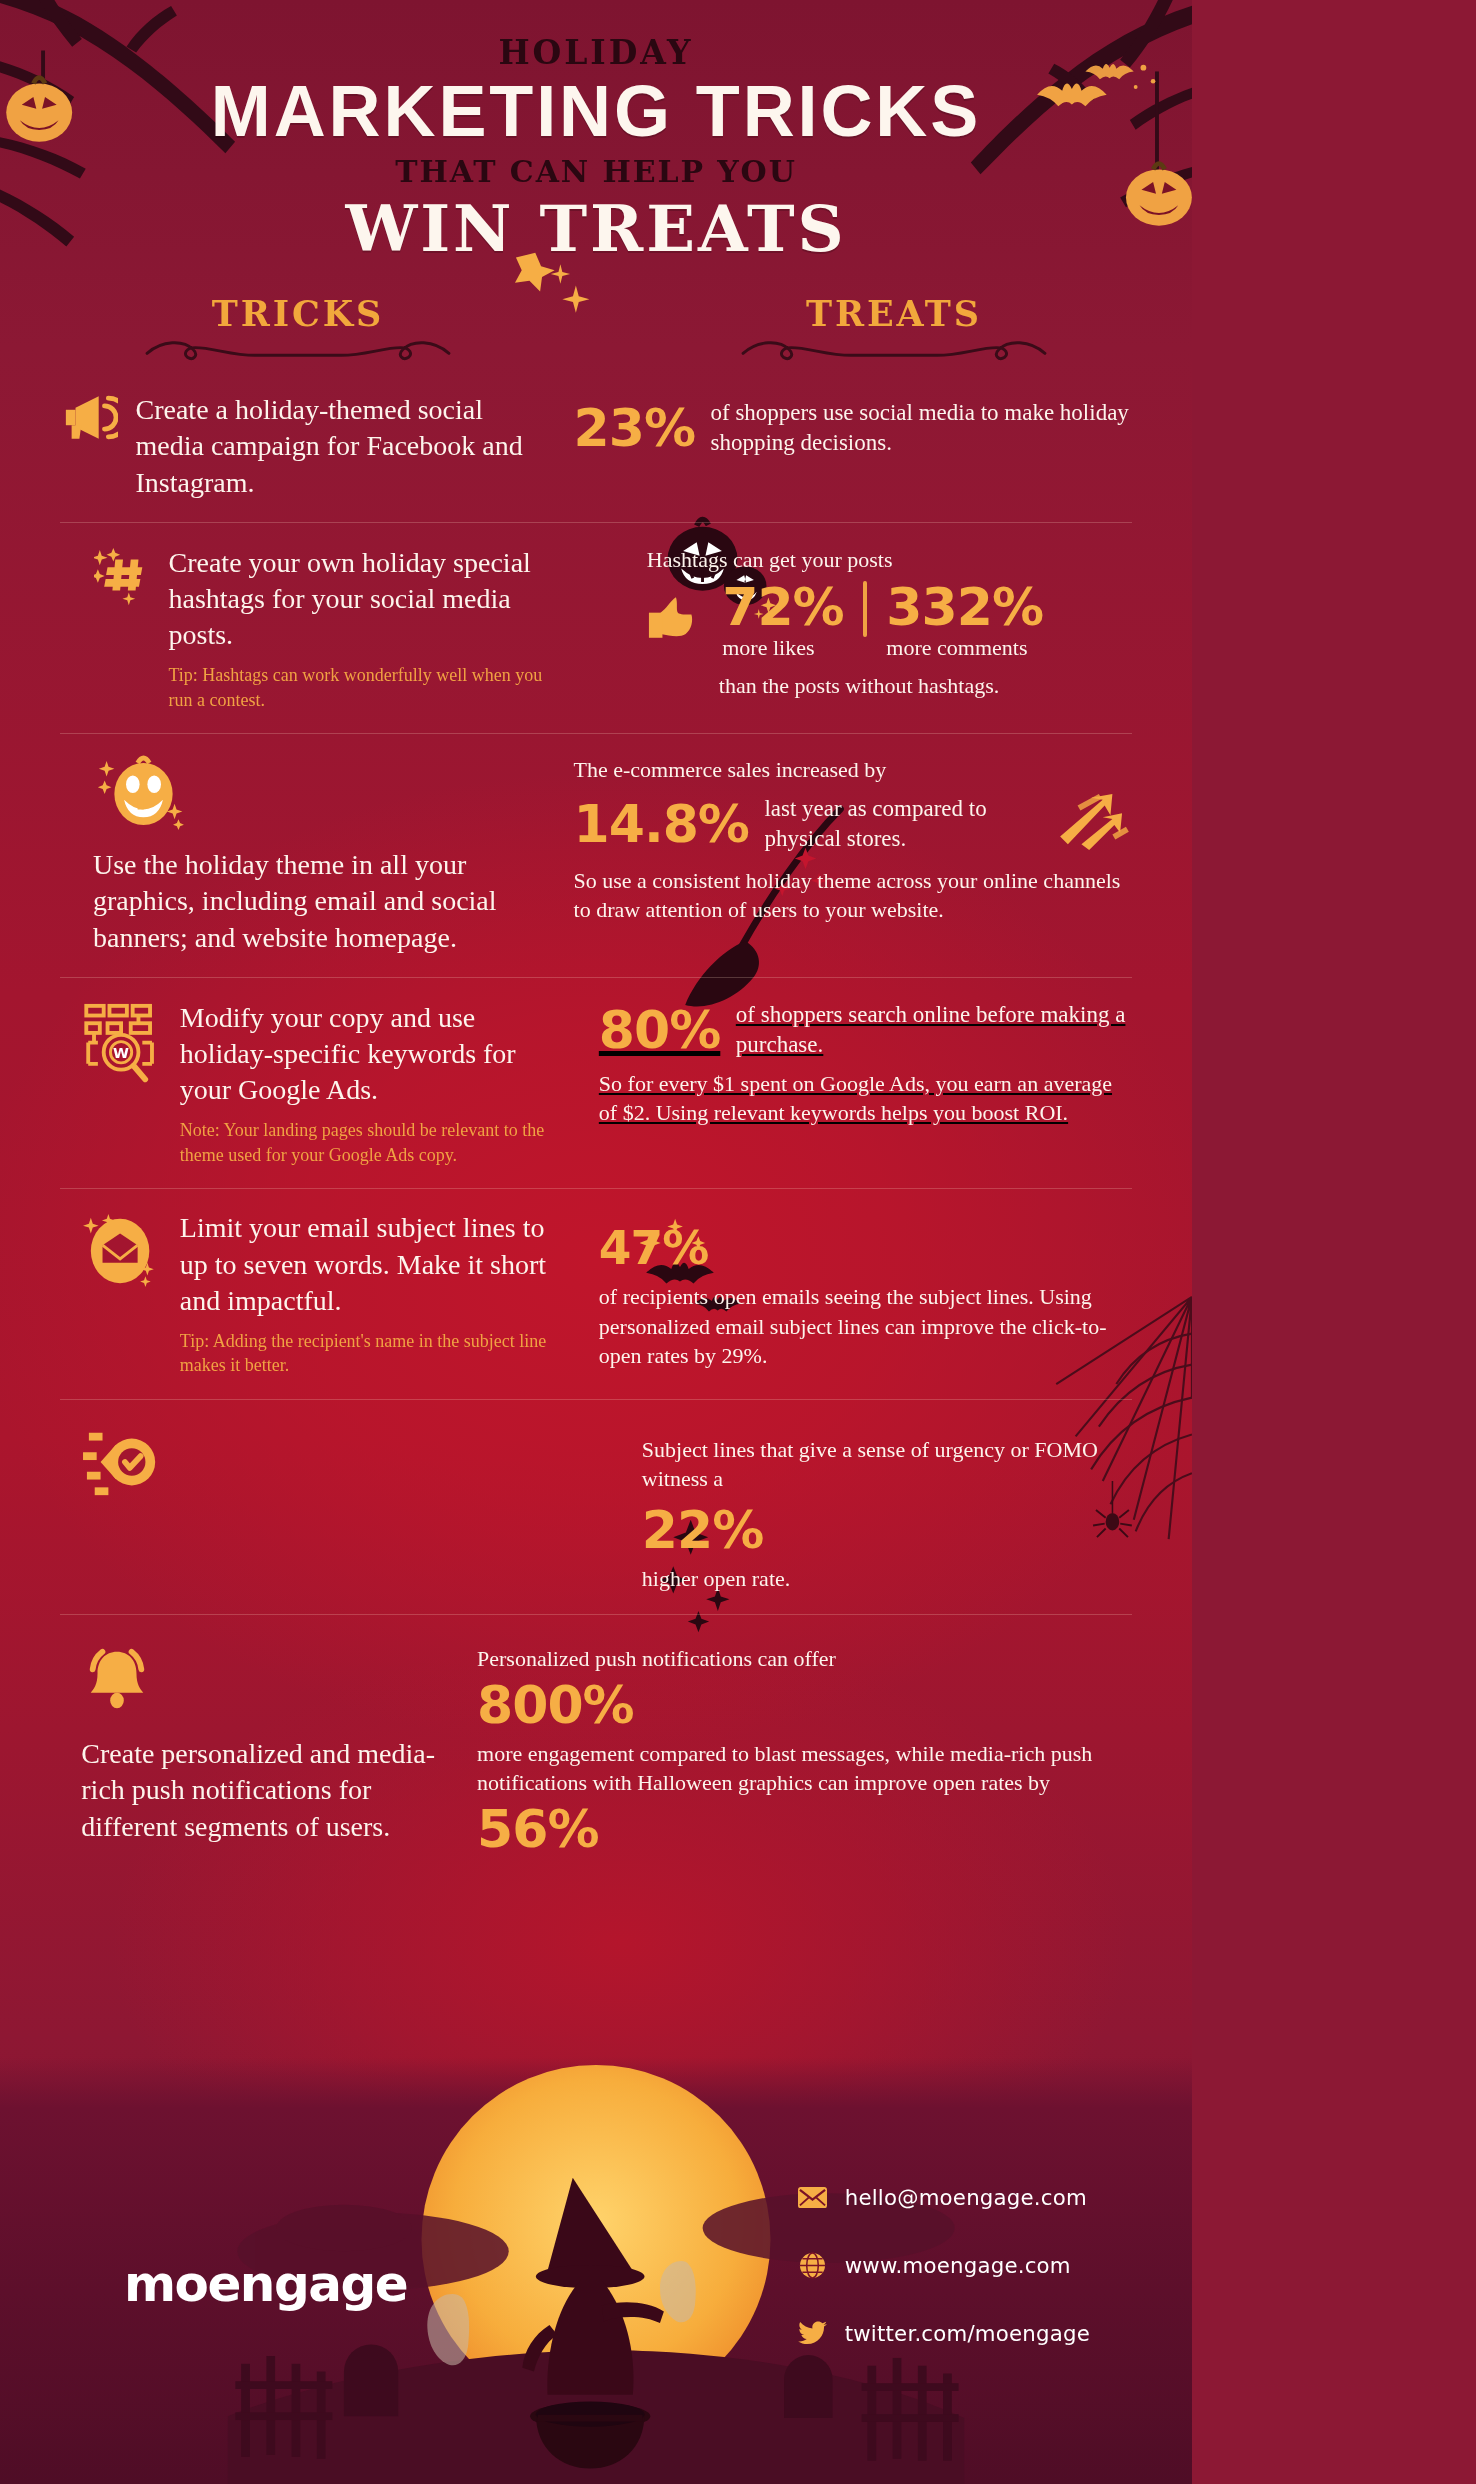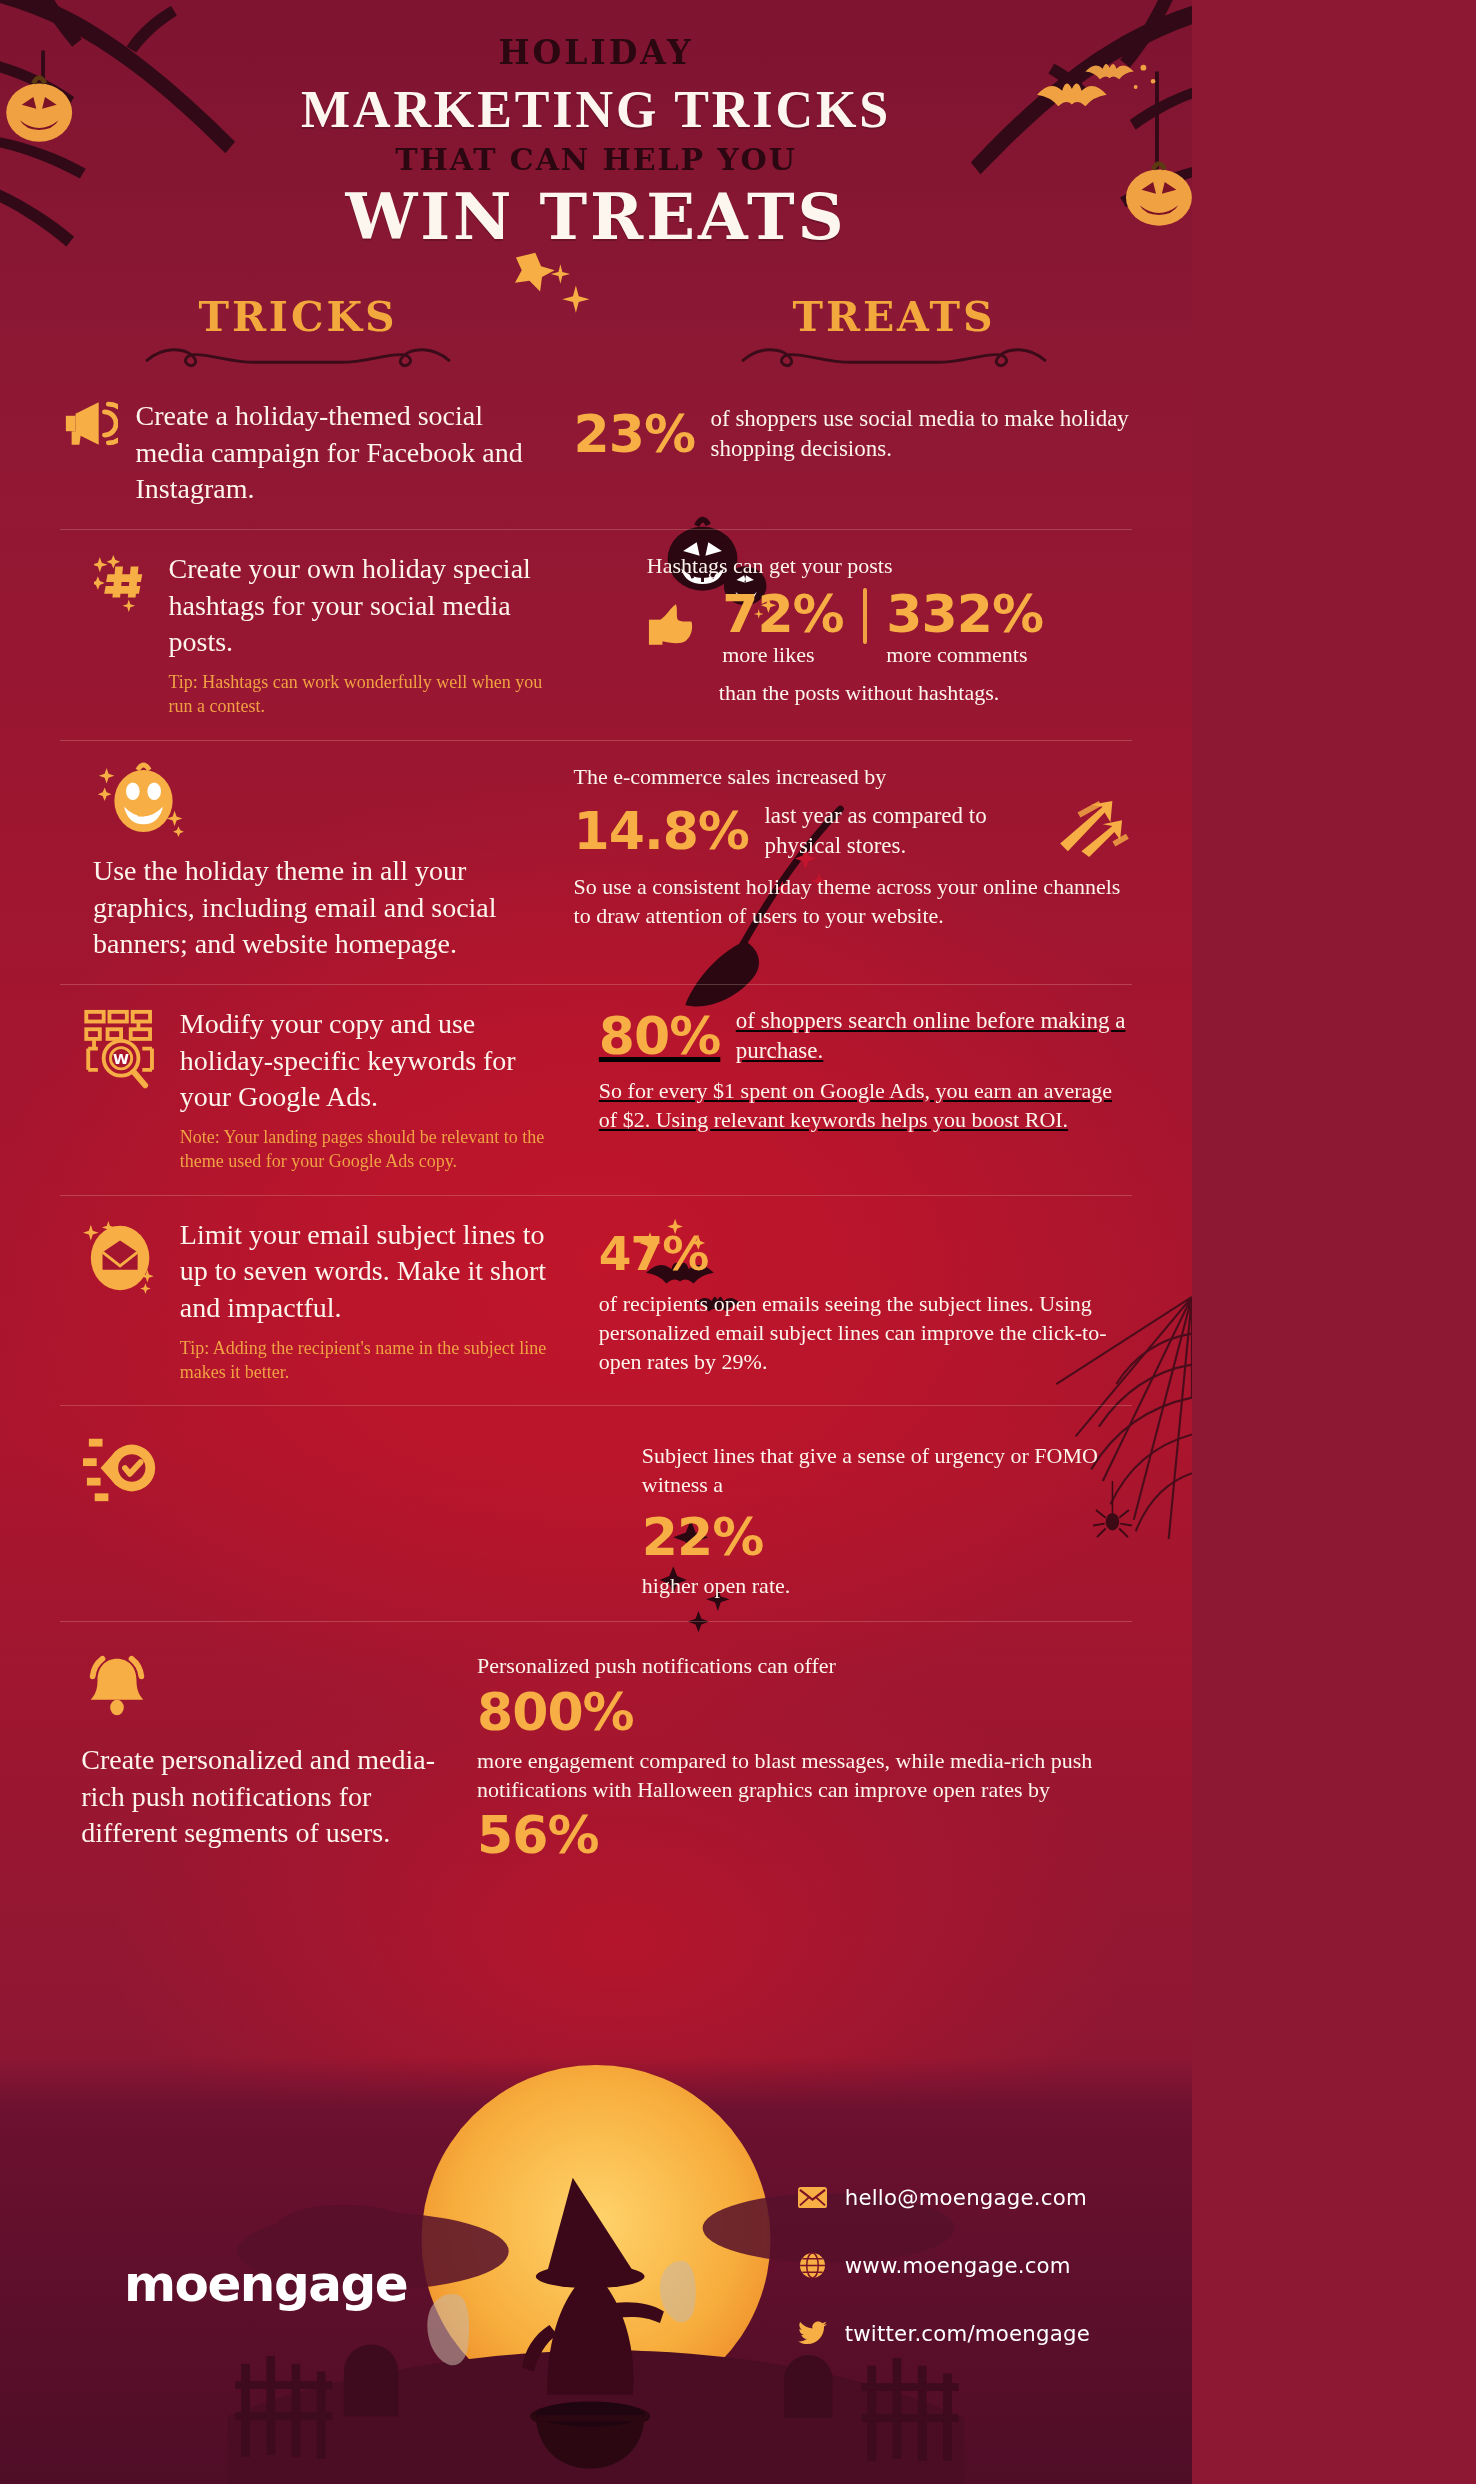--- a/index.html
+++ b/index.html
@@ -27,45 +27,45 @@
   .broom { left:660px; top:805px; width:194px; height:233px; }
 
   
   .header { position:relative; padding-top:33px; text-align:center; z-index:4; }
   .t-holiday {
     font-family:"DejaVu Serif", serif;
     color:#2a0711; font-size:33px; letter-spacing:2.9px;
     font-weight:700; text-transform:uppercase;
   }
   .t-main {
-    font-family:Liberation Serif, serif;
-    color:#fdf6ee; font-size:52px; line-height:1.02;
+    font-family:Liberation Sans, sans-serif;
+    color:#fdf6ee; font-size:72px; line-height:1.02;
     letter-spacing:2.9px; font-weight:700; text-transform:uppercase;
-    margin-top:11px;
+    margin-top:3px;
     text-shadow:0 1.9px 0 rgba(0,0,0,.18);
   }
   .t-sub {
     font-family:"DejaVu Serif", serif;
     color:#2a0711; font-size:30px; letter-spacing:1.9px;
     font-weight:700; text-transform:uppercase; margin-top:5.8px;
   }
   .t-win {
     font-family:"DejaVu Serif", serif;
     color:#fdf6ee; font-size:64px; letter-spacing:2.9px;
     font-weight:700; text-transform:uppercase; margin-top:1.9px;
     text-shadow:0 1.9px 0 rgba(0,0,0,.18);
   }
 
   
   .col-heads { position:relative; display:flex; margin-top:27px; z-index:4; }
   .col-head { flex:1; text-align:center; position:relative; }
   .col-head .ch-text {
     font-family:"DejaVu Serif", serif;
-    color:#f2a83c; font-size:41px; letter-spacing:2.9px;
-    font-weight:700; text-transform:uppercase;margin-top:12px;
+    color:#f2a83c; font-size:35px; letter-spacing:2.9px;
+    font-weight:700; text-transform:uppercase;
   }
   .swirl { display:block; margin:3.9px auto 0; width:320px; height:25px; }
 
   
   .rows { position:relative; z-index:3; margin-top:5.8px; }
   .row {
     display:flex; position:relative;
     padding:21.3px 0 21.3px 0;
     border-bottom:1px solid rgba(255,225,200,0.22);
     margin:0 60px;

